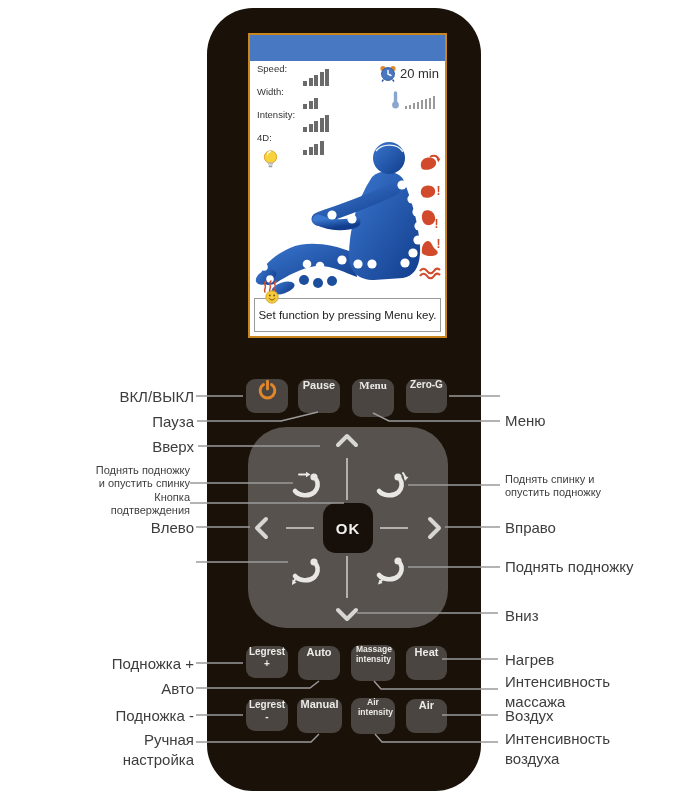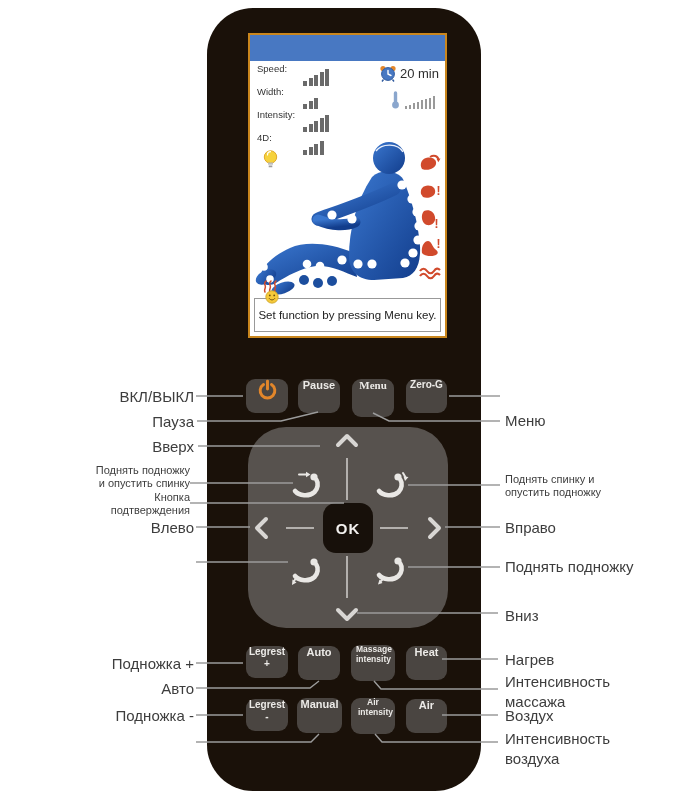--- a/index.html
+++ b/index.html
@@ -357,20 +357,22 @@
   <div class="ann l" style="top:412px;">Пауза</div>
   <div class="ann l" style="top:437px;">Вверх</div>
   <div class="ann l sm" style="top:464px;">Поднять подножку
 и опустить спинку</div>
   <div class="ann l sm" style="top:491px;">Кнопка
 подтверждения</div>
   <div class="ann l" style="top:518px;">Влево</div>
   <div class="ann l" style="top:654px;">Подножка +</div>
   <div class="ann l" style="top:679px;">Авто</div>
   <div class="ann l" style="top:706px;">Подножка -</div>
+  <div class="ann l" style="top:730px;">Ручная
+настройка</div>
 
   <div class="ann r" style="top:411px;">Меню</div>
   <div class="ann r sm" style="top:473px;">Поднять спинку и
 опустить подножку</div>
   <div class="ann r" style="top:518px;">Вправо</div>
   <div class="ann r" style="top:557px;">Поднять подножку</div>
   <div class="ann r" style="top:606px;">Вниз</div>
   <div class="ann r" style="top:650px;">Нагрев</div>
   <div class="ann r" style="top:672px;">Интенсивность
 массажа</div>

